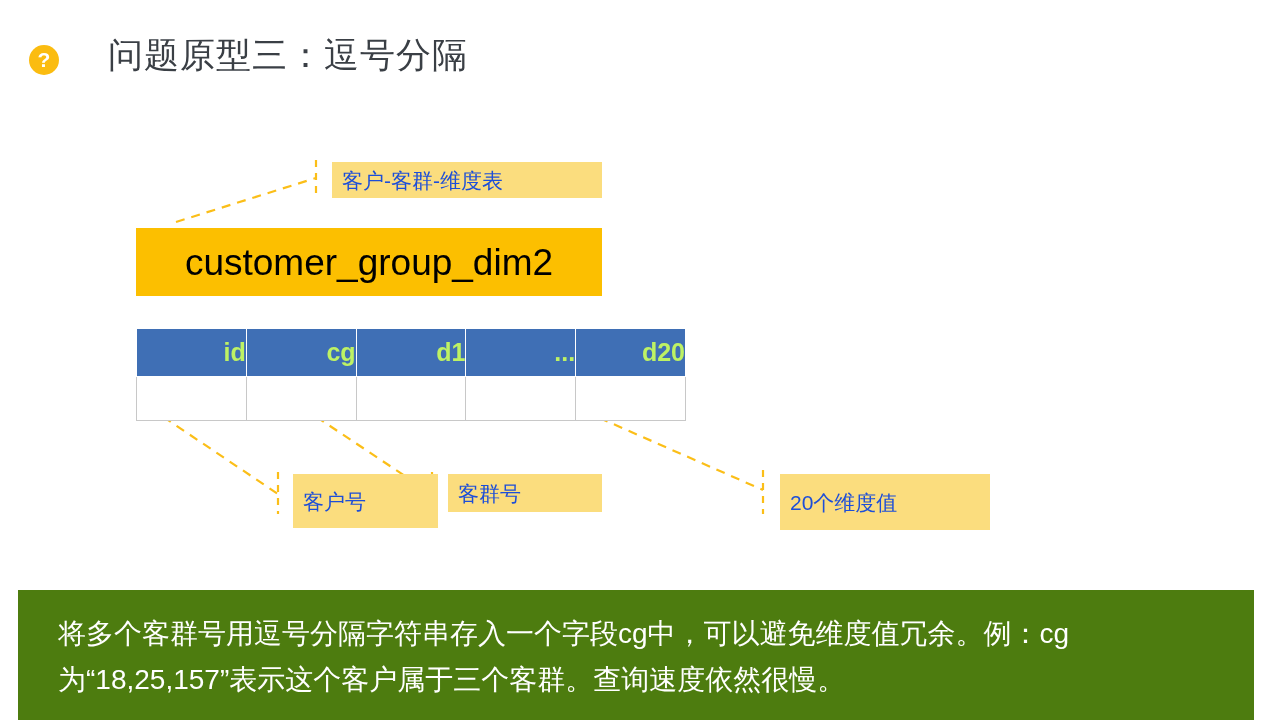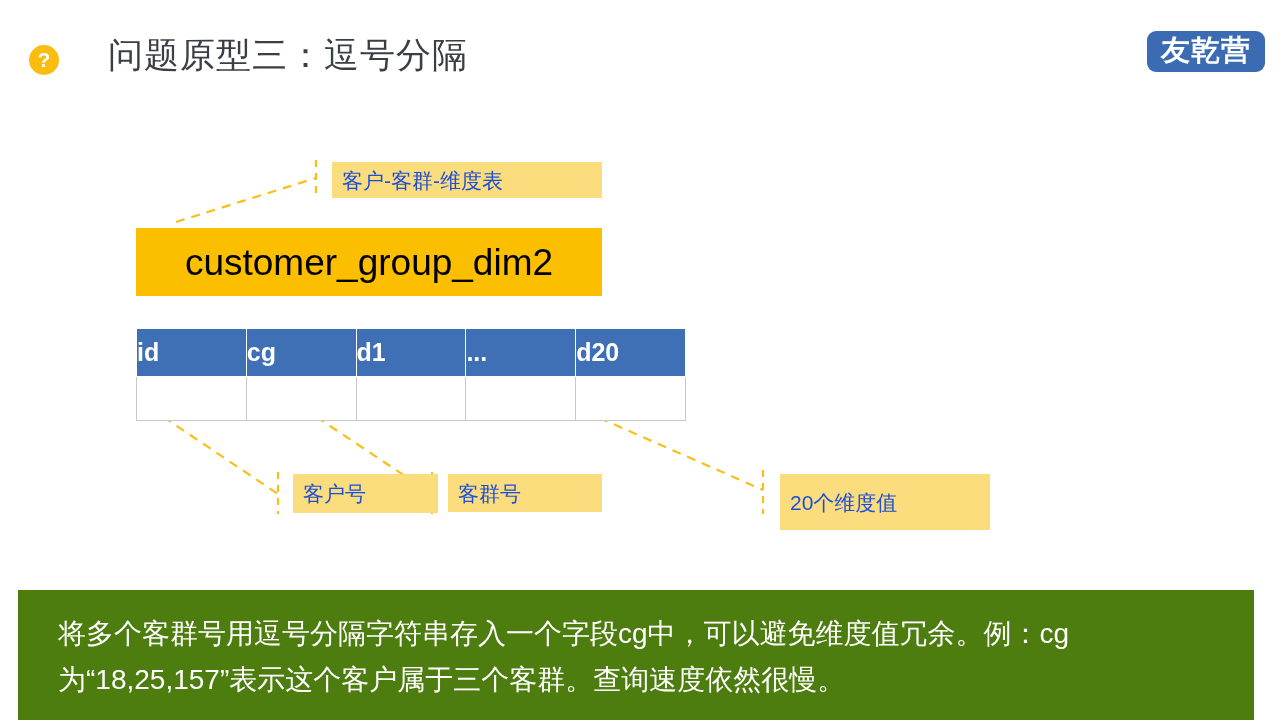--- a/index.html
+++ b/index.html
@@ -70,21 +70,21 @@
     padding-left: 10px;
     white-space: nowrap;
     box-sizing: border-box;
   }
   #chip-tablename {
     left: 332px; top: 162px;
     width: 270px; height: 36px;
   }
   #chip-id {
     left: 293px; top: 474px;
-    width: 145px; height: 39px;
+    width: 145px; height: 54px;
   }
   #chip-cg {
     left: 448px; top: 474px;
     width: 154px; height: 38px;
   }
   #chip-d20 {
     left: 780px; top: 474px;
     width: 210px; height: 56px;
   }
 
@@ -109,24 +109,24 @@
   #schema-table {
     position: absolute;
     left: 136px; top: 328px;
     width: 550px;
     border-collapse: collapse;
     table-layout: fixed;
   }
   #schema-table th {
     height: 47px;
     background: #3f6fb5;
-    color: #ffffff;
+    color: #bef264;
     font-size: 25px;
     font-weight: bold;
-    text-align: left;
+    text-align: right;
     border: 1px solid #ffffff;
     padding: 0;
   }
   #schema-table td {
     height: 43px;
     background: #ffffff;
     border: 1px solid #c8c8c8;
     padding: 0;
   }
 
@@ -155,21 +155,20 @@
   }
   #footer-line-1 { top: 30px; }
   #footer-line-2 { top: 76px; }
 </style>
 </head>
 <body>
 
 <div id="header">
   <div id="q-icon">?</div>
   <div id="page-title">问题原型三：逗号分隔</div>
-  <div id="brand-logo">友乾营</div>
 </div>
 
 <svg id="connectors" viewBox="0 0 1280 720" xmlns="http://www.w3.org/2000/svg">
 
   <line x1="176" y1="222" x2="316" y2="178" stroke="#fbbe18" stroke-width="2.2" stroke-dasharray="9 7"></line>
   <line x1="316" y1="160" x2="316" y2="198" stroke="#fbbe18" stroke-width="2.2" stroke-dasharray="7 6"></line>
 
   <line x1="150" y1="408" x2="278" y2="494" stroke="#fbbe18" stroke-width="2.2" stroke-dasharray="9 7"></line>
   <line x1="278" y1="472" x2="278" y2="514" stroke="#fbbe18" stroke-width="2.2" stroke-dasharray="7 6"></line>
 

